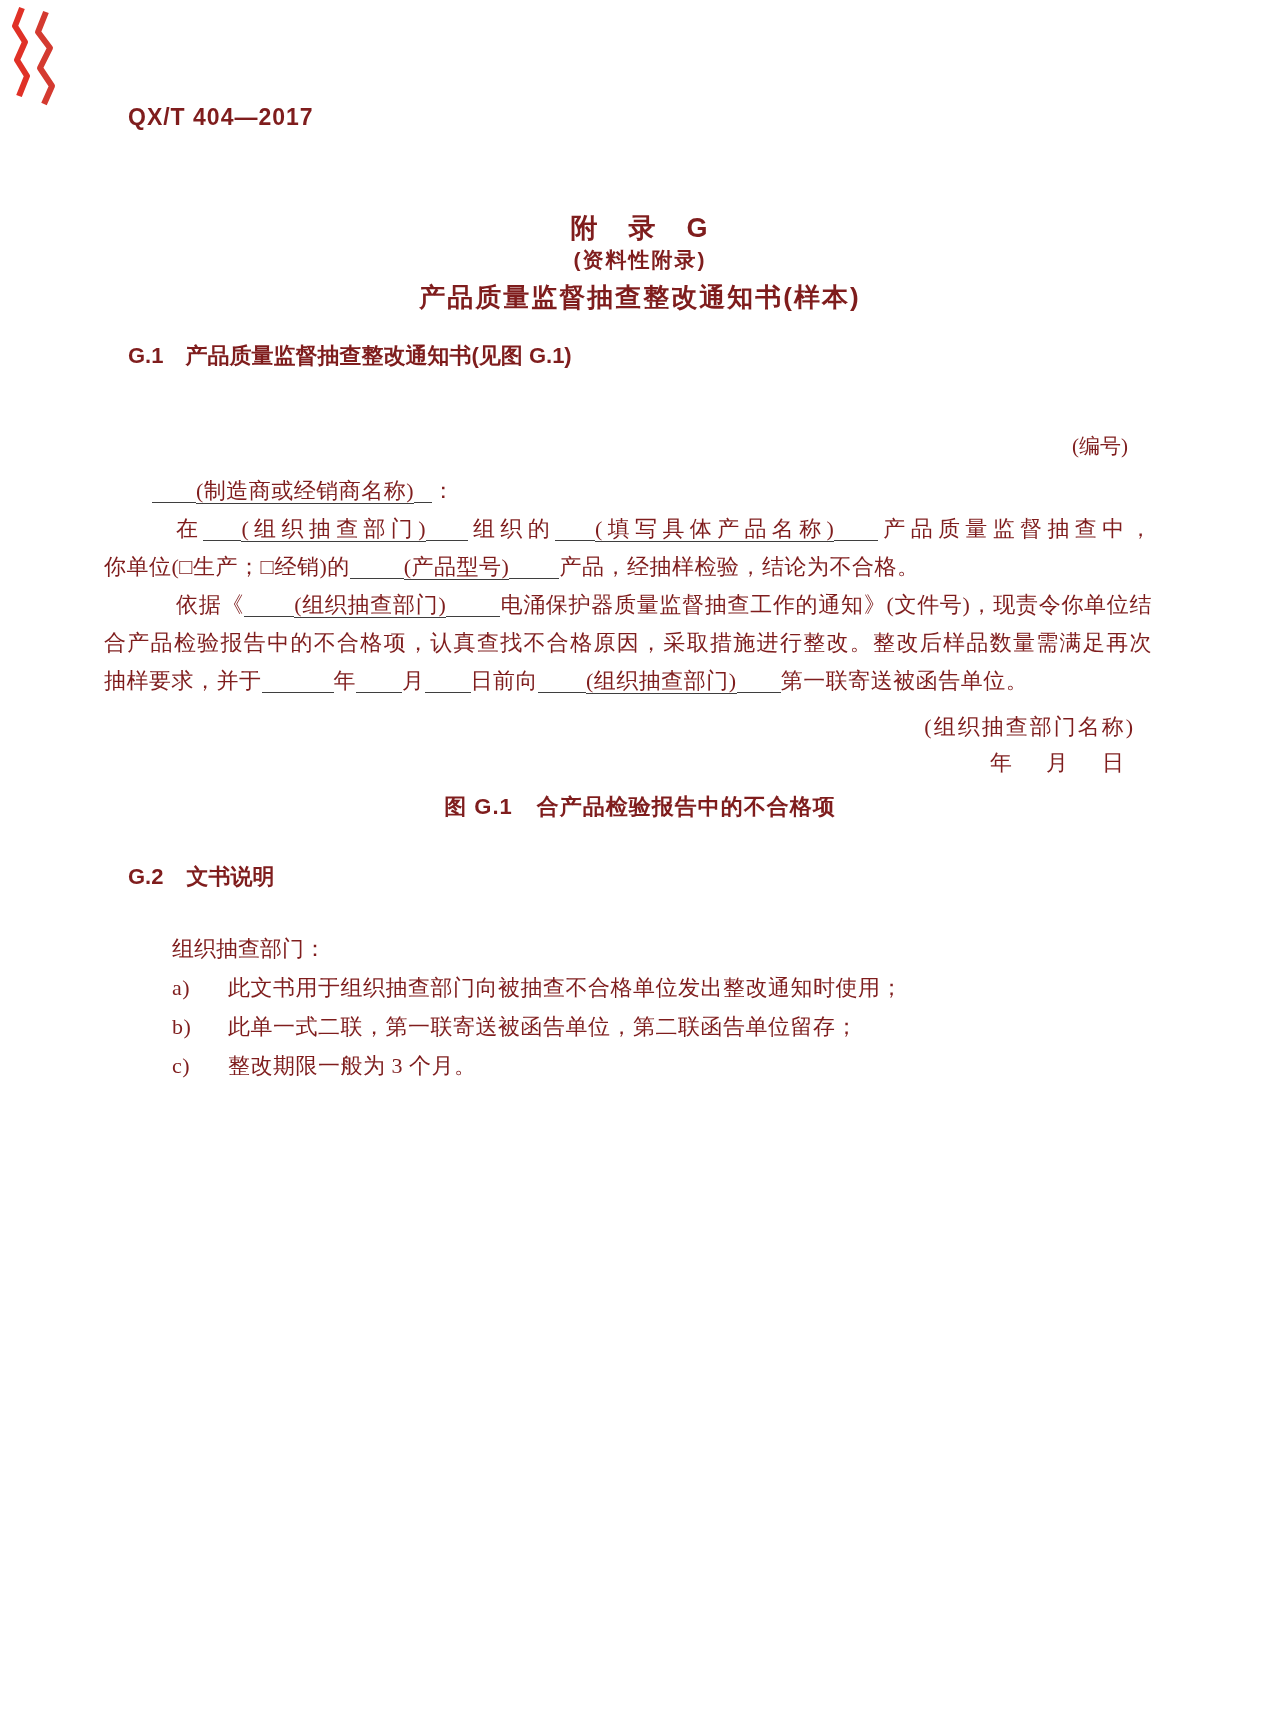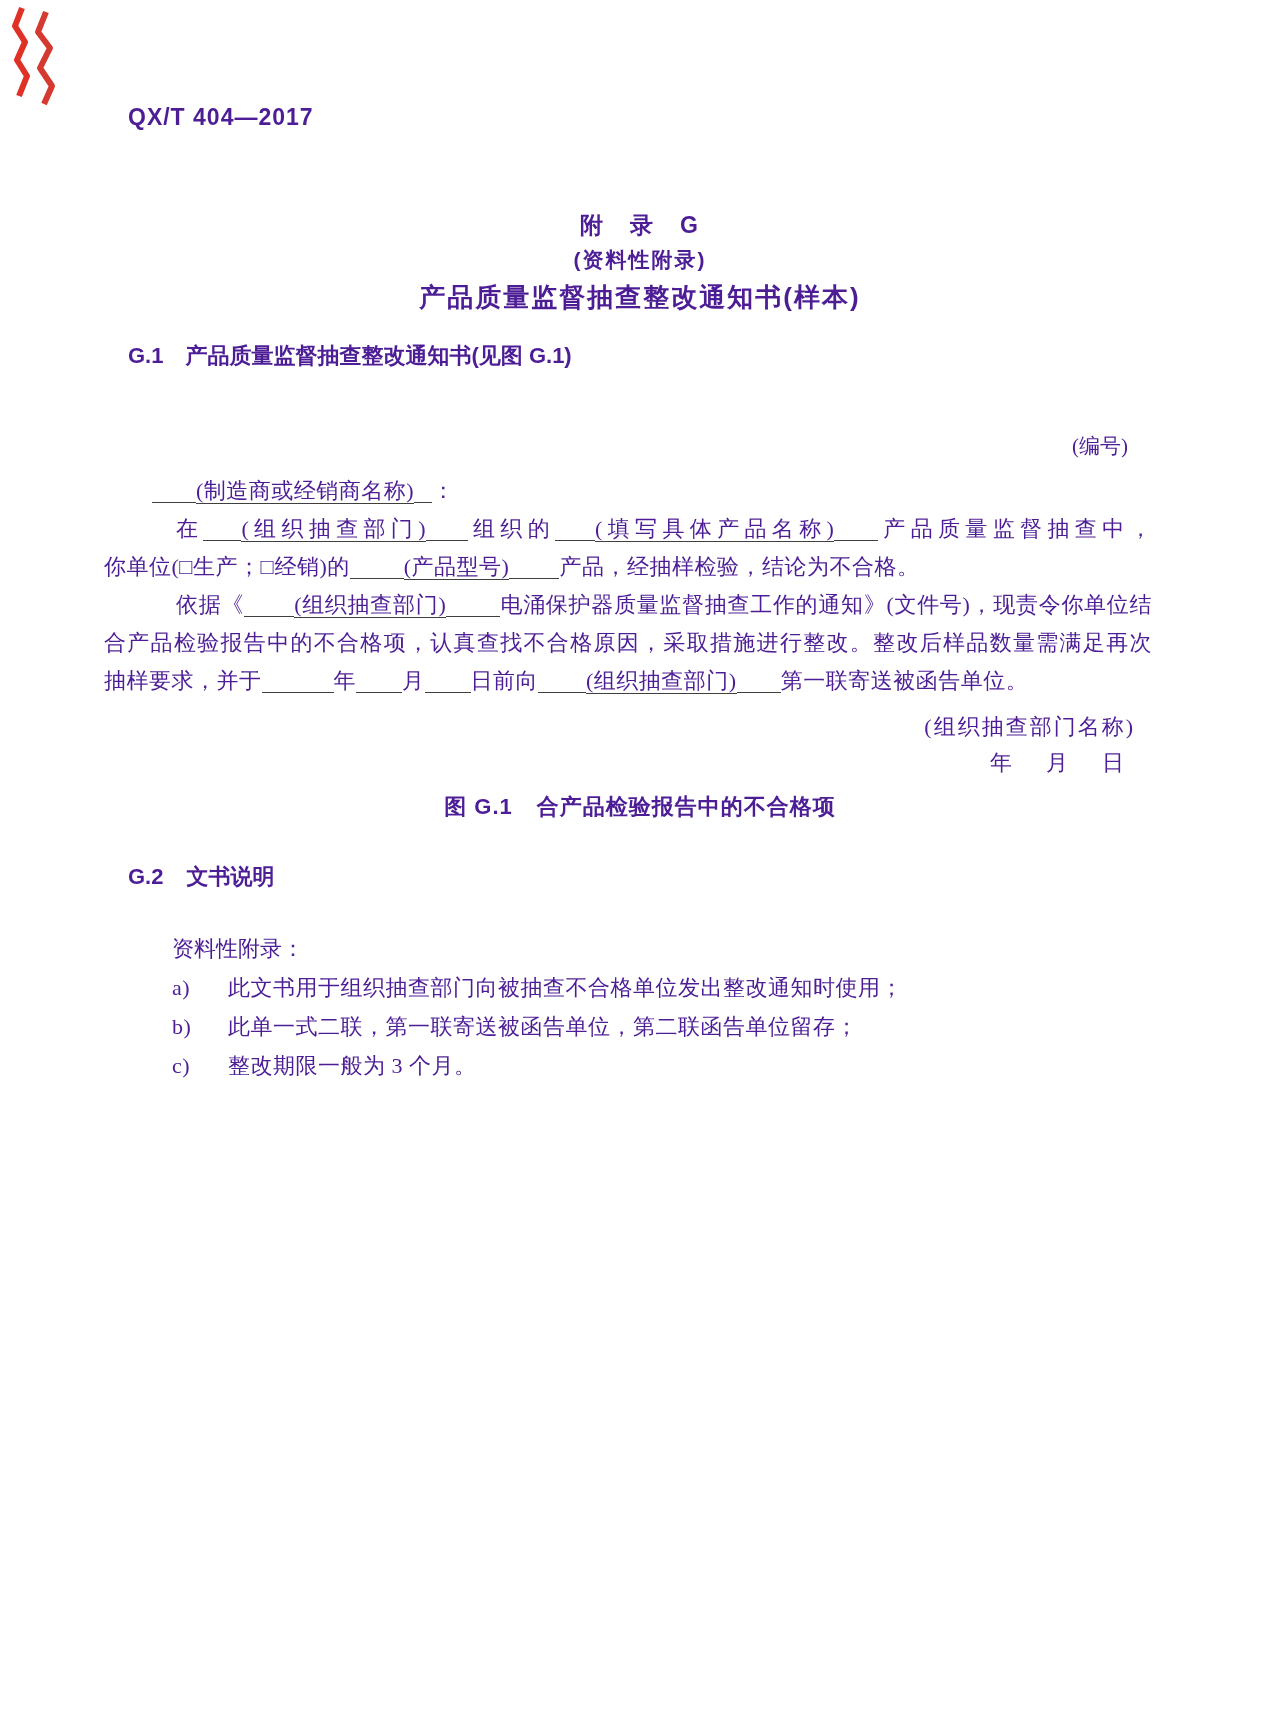--- a/index.html
+++ b/index.html
@@ -1,30 +1,30 @@
 <!DOCTYPE html>
 <html><head>
 <meta charset="utf-8">
 <style>
   html,body{margin:0;padding:0;background:#ffffff;}
   .page{
     position:relative;
     width:1280px;height:1728px;
     background:#ffffff;
-    color:#4c1d95;
+    color:#7f1d1d;
     font-family:"Liberation Serif","DejaVu Serif",serif;
     font-size:22px;
     overflow:hidden;
   }
   .abs{position:absolute;}
   .center{left:0;width:1280px;text-align:center;}
   .bold-sans{font-family:"Liberation Sans","DejaVu Sans",sans-serif;font-weight:bold;}
 
   .doc-code{top:104px;left:128px;font-size:23px;letter-spacing:1px;}
-  .appendix-label{top:210px;font-size:23px;letter-spacing:2px;}
+  .appendix-label{top:210px;font-size:27px;letter-spacing:2px;}
   .appendix-note{top:246px;font-size:21px;letter-spacing:2px;}
   .appendix-title{top:280px;font-size:26px;letter-spacing:2px;}
 
   .g1-heading{top:341px;left:128px;font-size:22px;}
   .g1-heading .sec-no{margin-right:22px;margin-top:22px;}
 
   .form-number{top:432px;right:152px;font-size:21px;}
 
   .form{top:472px;left:104px;width:1048px;}
   .fline{height:38px;line-height:38px;letter-spacing:0.5px;}
@@ -101,21 +101,21 @@
   <div class="abs sig-date">年　月　日</div>
 
   <div class="abs center figure-caption bold-sans">
     <span class="cap-no">图 G.1</span><span>合产品检验报告中的不合格项</span>
   </div>
 
   <div class="abs g2-heading bold-sans">
     <span class="sec-no">G.2</span><span>文书说明</span>
   </div>
 
-  <div class="abs g2-intro">资料性附录：</div>
+  <div class="abs g2-intro">组织抽查部门：</div>
 
   <div class="abs g2-list">
     <div class="g2-item">
       <span class="item-label">a)</span><span>此文书用于组织抽查部门向被抽查不合格单位发出整改通知时使用；</span>
     </div>
     <div class="g2-item">
       <span class="item-label">b)</span><span>此单一式二联，第一联寄送被函告单位，第二联函告单位留存；</span>
     </div>
     <div class="g2-item">
       <span class="item-label">c)</span><span>整改期限一般为 3 个月。</span>

